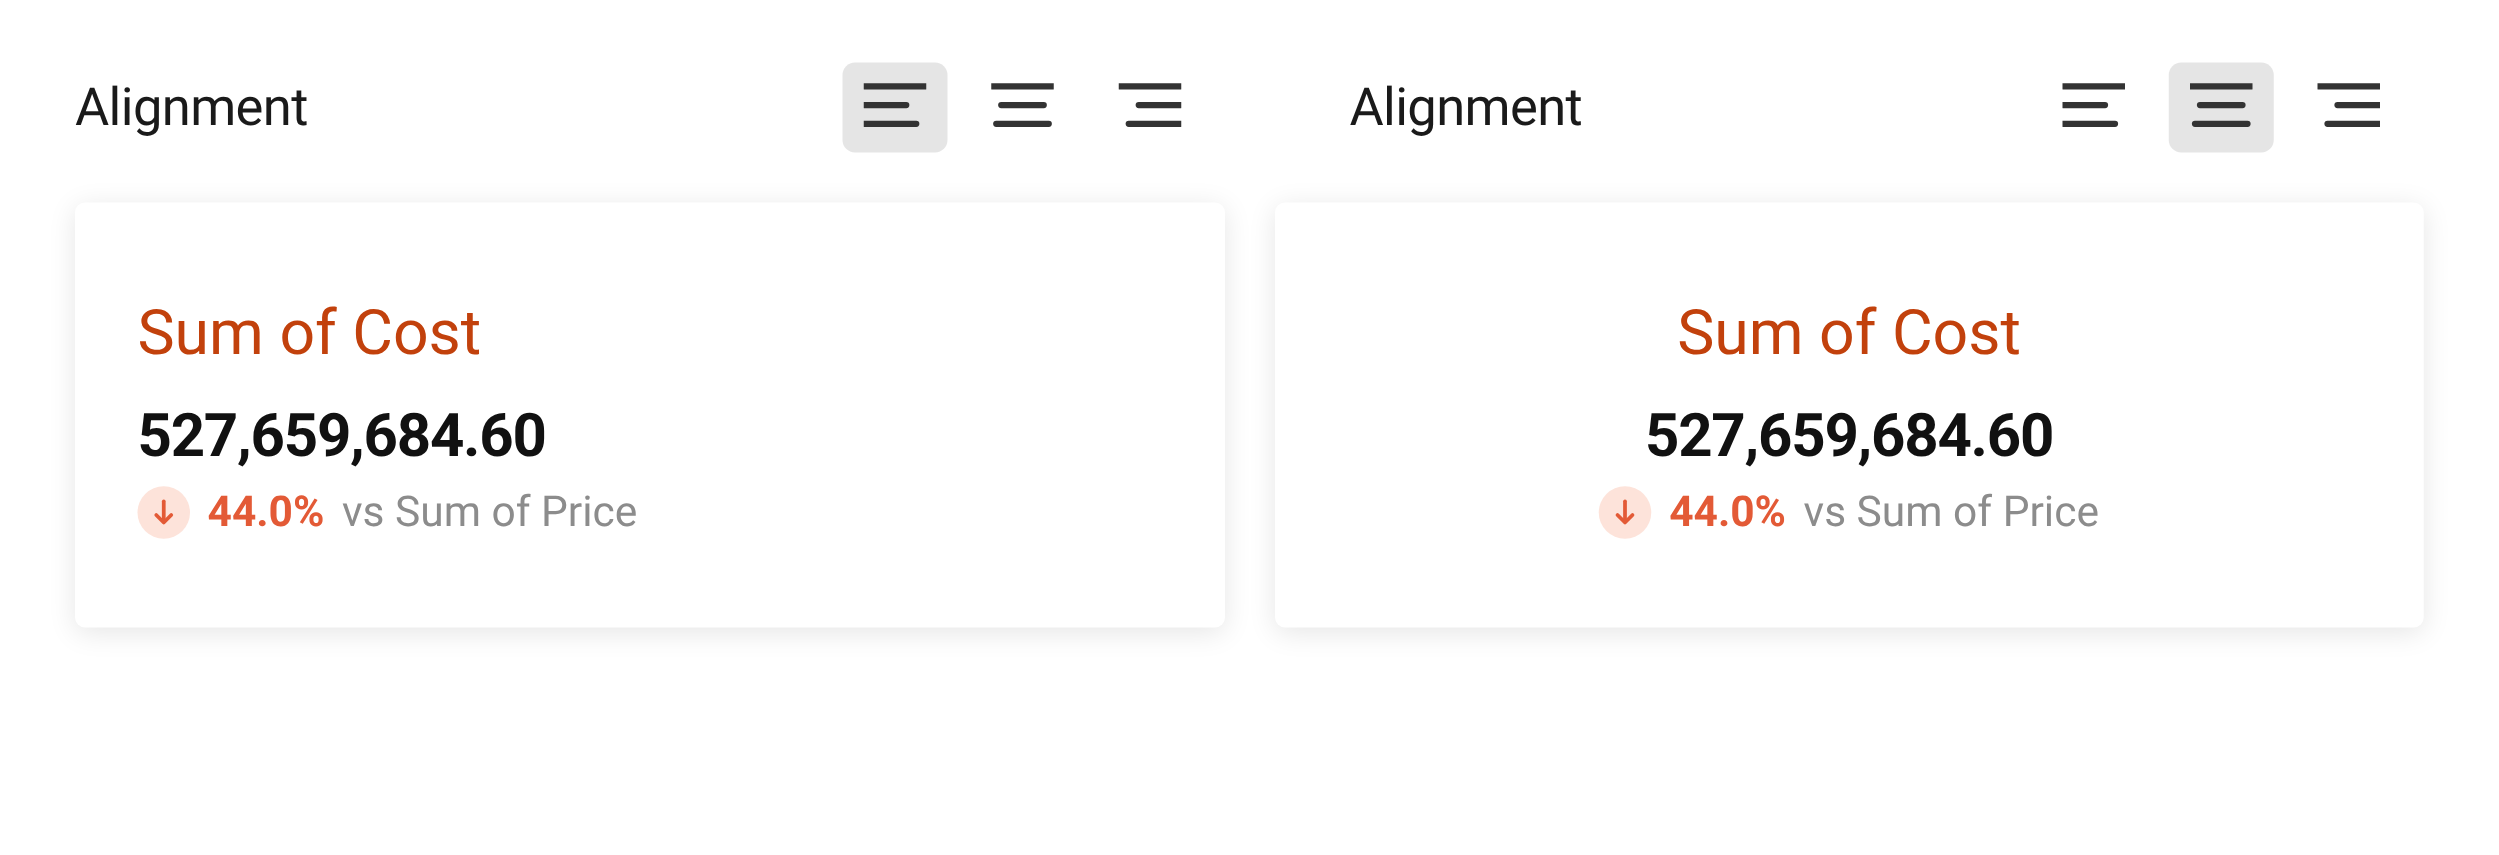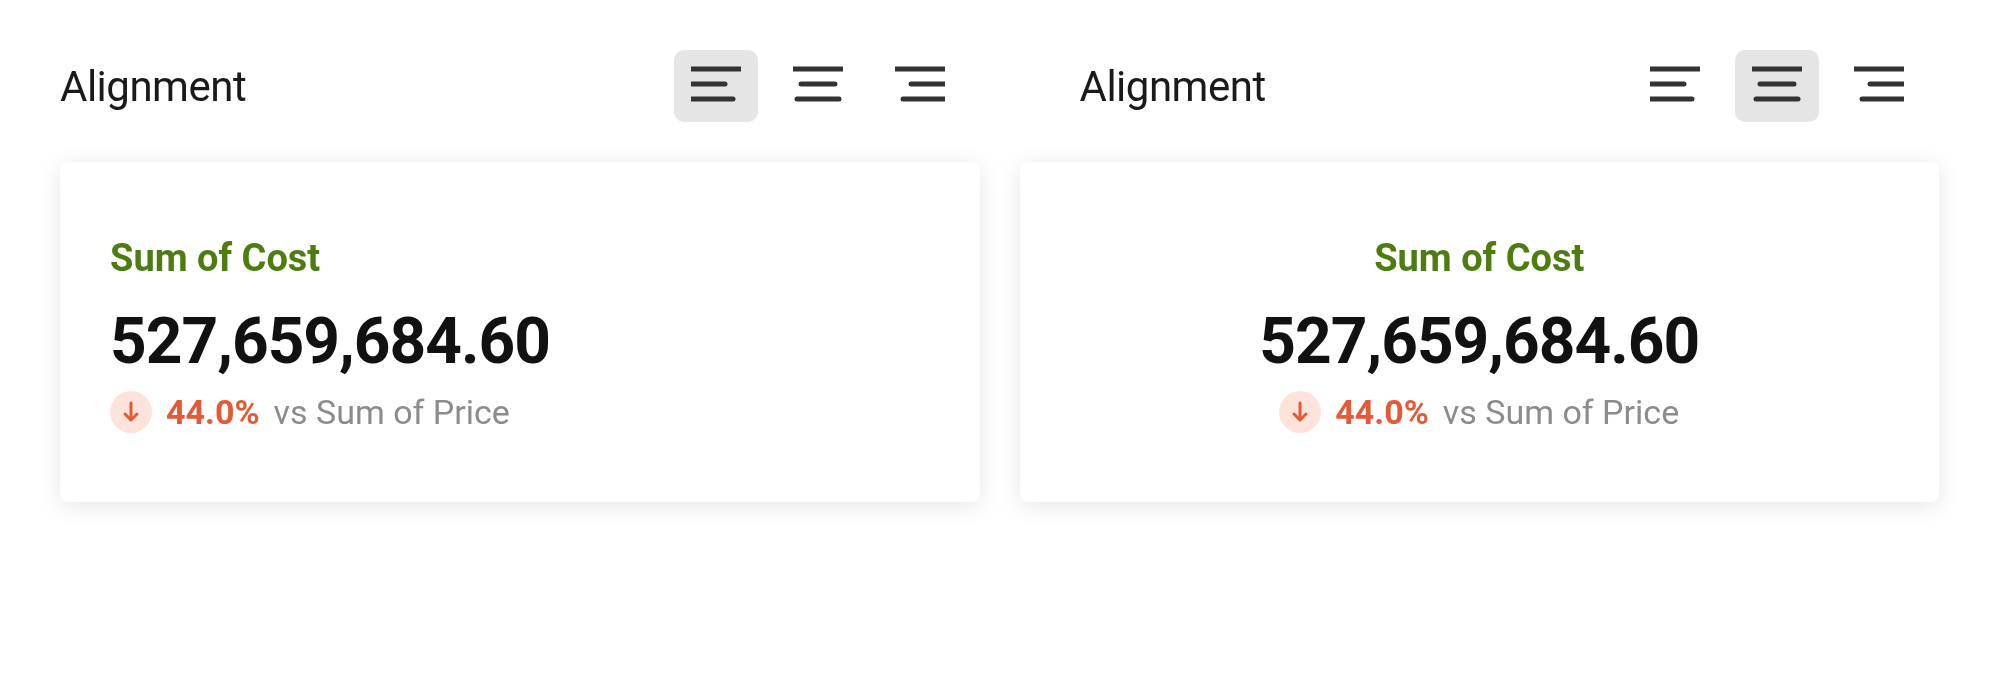--- a/index.html
+++ b/index.html
@@ -7,22 +7,22 @@
   .container { display: flex; gap: 40px; padding: 50px 60px; }
   .panel { flex: 1; display: flex; flex-direction: column; }
   .header-row { display: flex; align-items: center; justify-content: space-between; margin-bottom: 40px; padding-right: 18px; }
   .header-label { font-size: 42px; font-weight: 400; color: #1a1a1a; letter-spacing: -0.5px; }
   .align-group { display: flex; align-items: center; gap: 18px; }
   .align-btn { width: 84px; height: 72px; border-radius: 10px; display: flex; align-items: center; justify-content: center; cursor: pointer; background: transparent; }
   .align-btn.selected { background: #e5e5e5; }
   .card { background: #ffffff; border-radius: 8px; box-shadow: 0 4px 22px rgba(0,0,0,0.10); padding: 60px 50px 55px 50px; min-height: 340px; display: flex; flex-direction: column; justify-content: center; }
   .card.left  { align-items: flex-start; text-align: left; }
   .card.center{ align-items: center; text-align: center; }
-  .card-title { font-size: 38px; font-weight: 700; color: #4d7c0f; margin-bottom: 24px; }
-  .card-value { font-size: 64px; font-weight: 700; color: #111; letter-spacing: -1px; margin-bottom: 12px; }
+  .card-title { font-size: 50px; font-weight: 400; color: #c2410c; margin-bottom: 24px; }
+  .card-value { font-size: 48px; font-weight: 700; color: #111; letter-spacing: -1px; margin-bottom: 12px; }
   .delta-row  { display: flex; align-items: center; gap: 14px; font-size: 34px; }
   .delta-badge { width: 42px; height: 42px; border-radius: 50%; background: #fde3da; display: flex; align-items: center; justify-content: center; }
   .delta-pct  { color: #e35a36; font-weight: 700; }
   .delta-comp { color: #8c8c8c; font-weight: 400; }
   .panel-right .header-row { padding-left: 60px; }
 </style>
 </head>
 <body>
 
 <div class="container">

